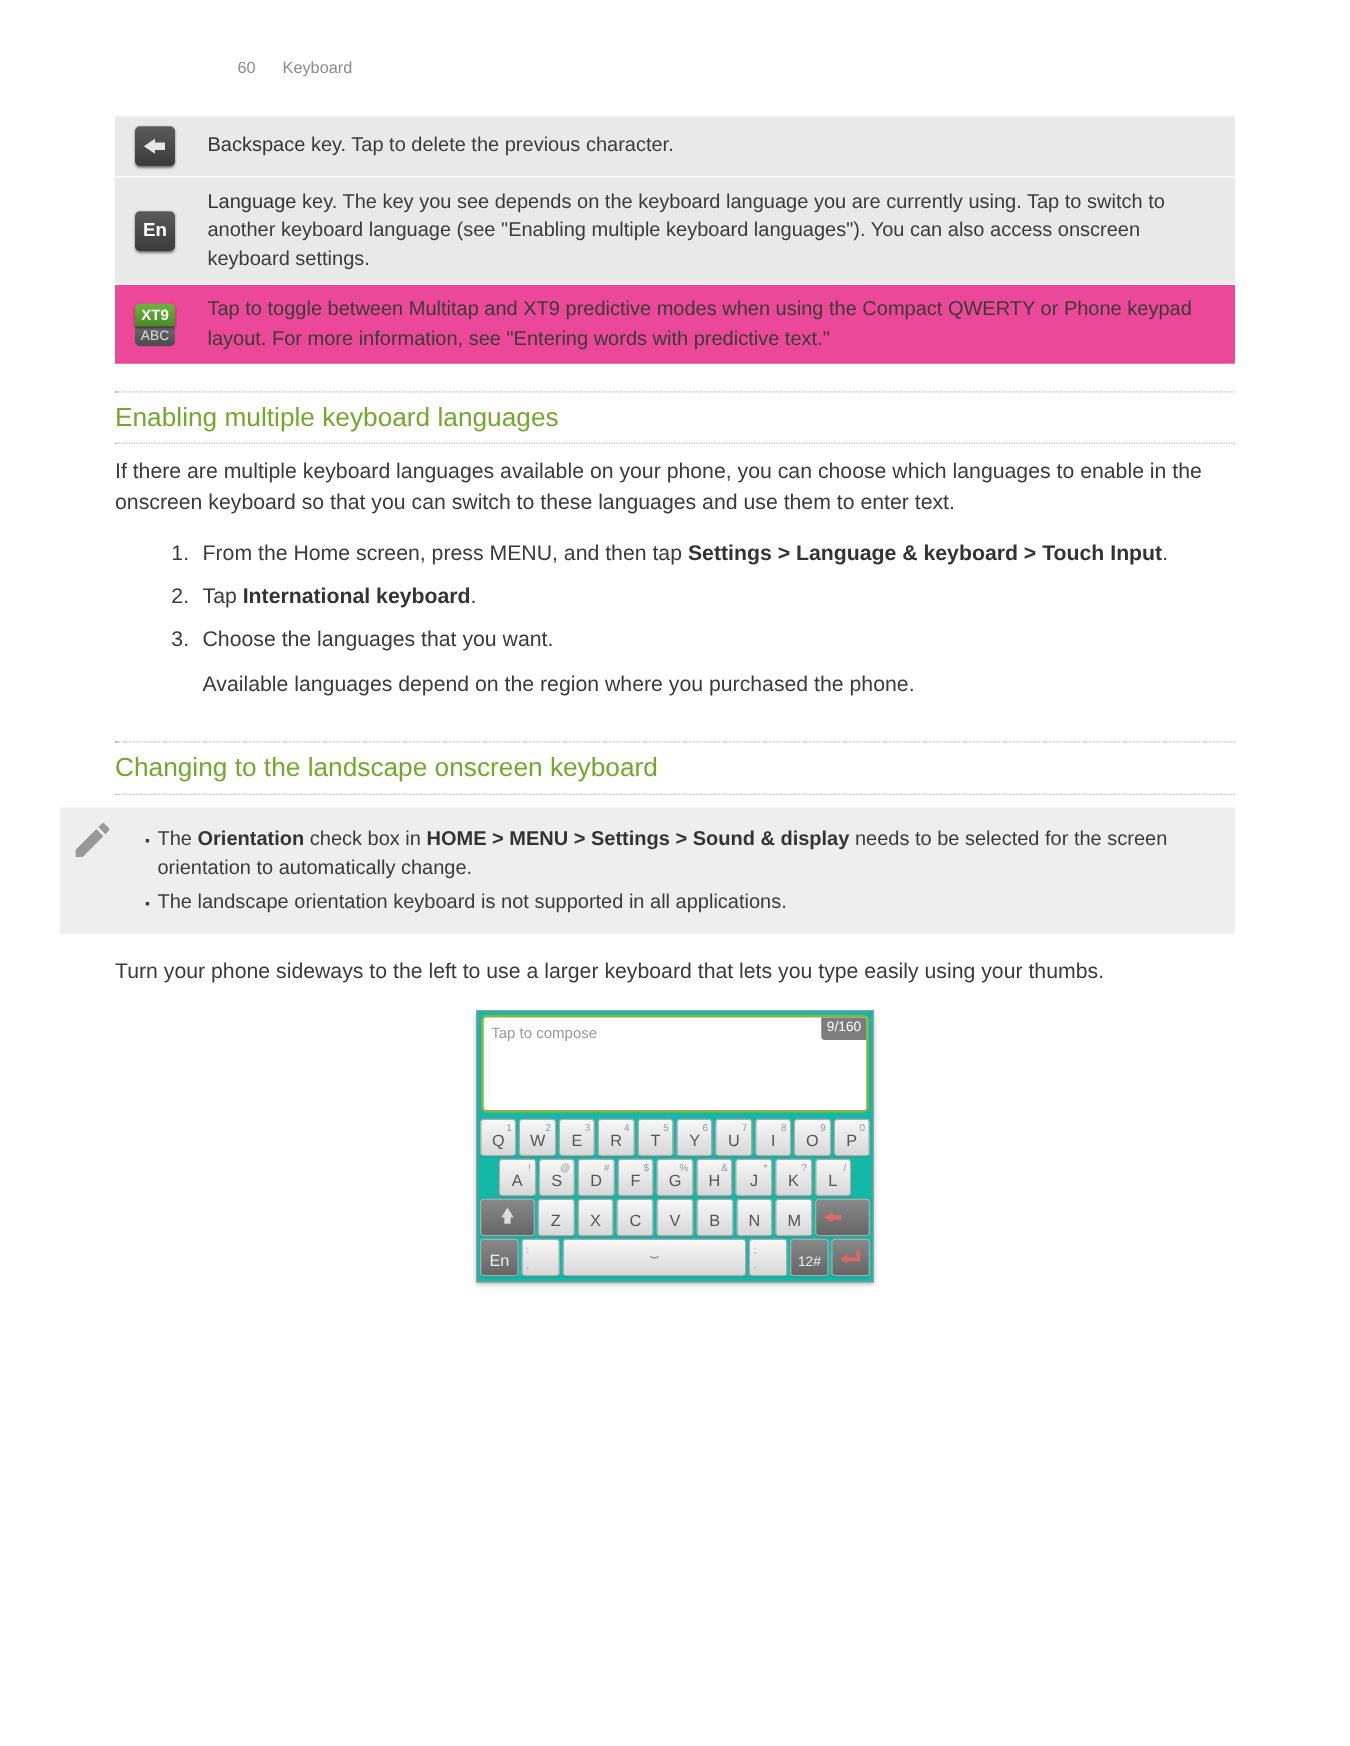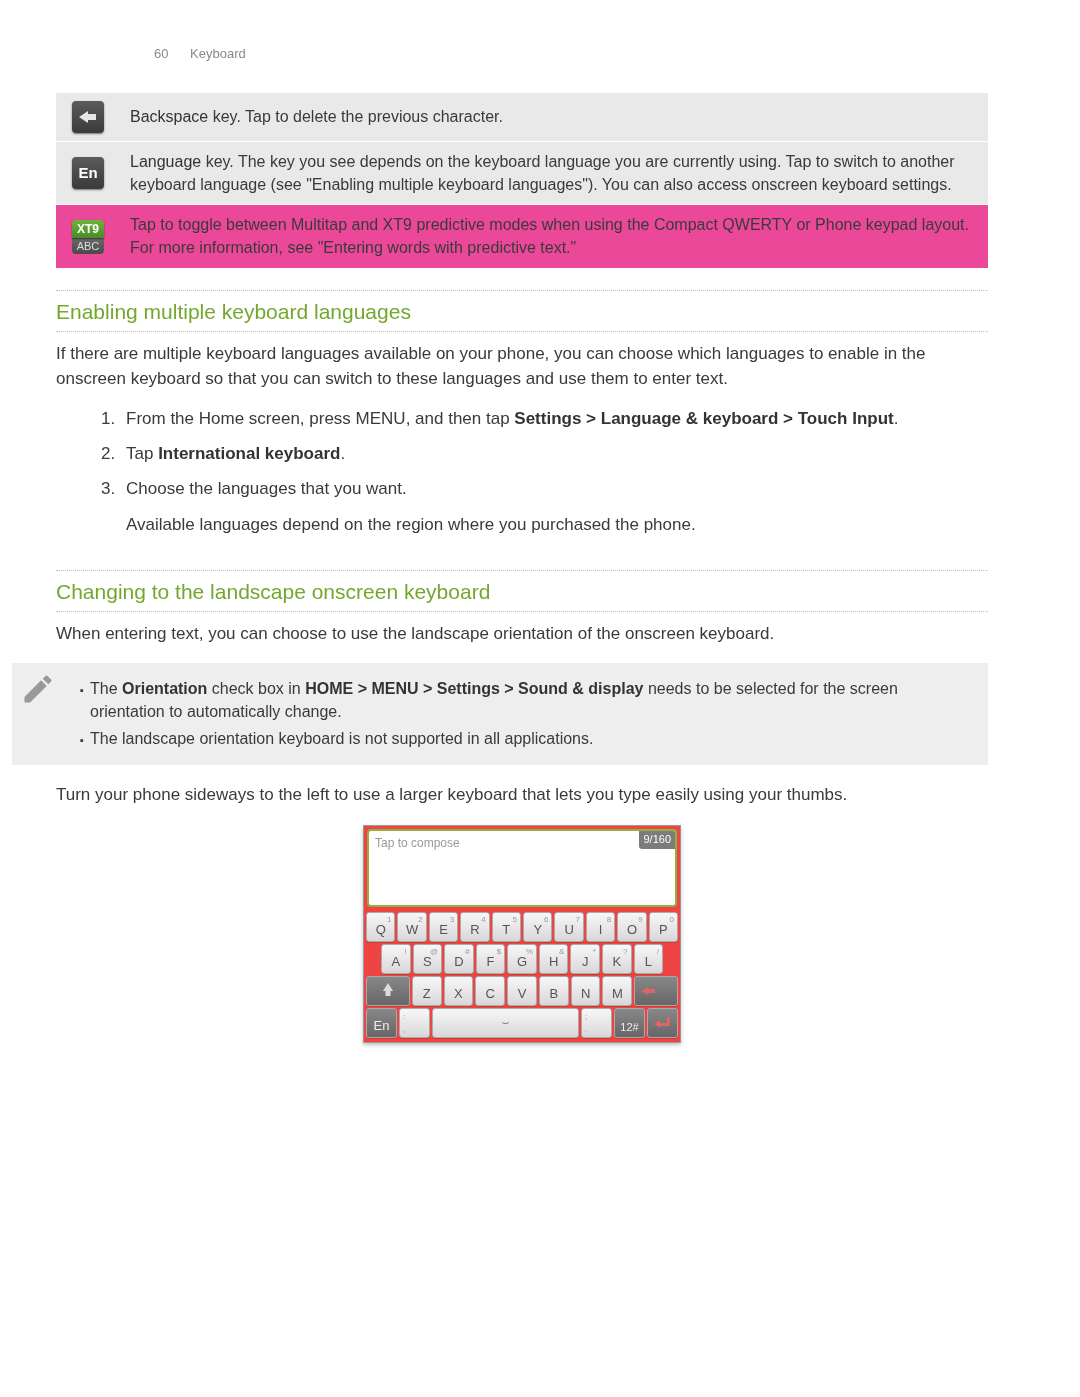--- a/index.html
+++ b/index.html
@@ -7,21 +7,21 @@
     padding: 0;
     background: #fff;
     font-family: "Segoe UI", "Helvetica Neue", Arial, sans-serif;
     color: #3a3a3a;
     font-size: 17px;
     line-height: 1.45;
   }
   .page {
     width: 1080px;
     min-height: 1397px;
-    padding: 45px 92px 60px 56px;
+    padding: 45px 92px 60px 92px;
     box-sizing: border-box;
     position: relative;
   }
   .page-header {
     font-size: 13px;
     color: #8a8a8a;
     margin-bottom: 28px;
     padding-left: 98px;
   }
   .page-header .pnum { margin-right: 18px; }
@@ -125,21 +125,21 @@
     color: #888;
   }
   .note-box ul { margin: 0; padding-left: 18px; }
   .note-box li { margin: 4px 0; font-size: 16px; }
   .note-box li::marker { content: "▪  "; font-size: 11px; }
 
   
   .kb-fig {
     width: 316px;
     margin: 18px auto 0 auto;
-    background: #ef4444;
+    background: #14b8a6;
     border: 1px solid #999;
     box-shadow: 0 2px 4px rgba(0,0,0,0.25);
     font-family: Arial, sans-serif;
   }
   .compose {
     background: #fff;
     border: 2px solid #8fb23f;
     border-radius: 4px;
     margin: 3px;
     height: 74px;
@@ -286,21 +286,20 @@
     </li>
     <li>
       <span>Choose the languages that you want.</span>
       <p class="body" style="margin-top:12px;">Available languages depend on the region where you purchased the phone.</p>
     </li>
   </ol>
 
   <hr class="dotted-rule">
   <h2 class="section-title">Changing to the landscape onscreen keyboard</h2>
   <hr class="dotted-rule">
-  <p class="body">When entering text, you can choose to use the landscape orientation of the onscreen keyboard.</p>
 
   <div class="note-box">
     <svg class="pencil" viewBox="0 0 24 24">
       <path fill="#999" d="M3 17.25V21h3.75L17.8 9.94l-3.75-3.75L3 17.25zM20.7 7.04a1 1 0 0 0 0-1.41l-2.34-2.34a1 1 0 0 0-1.41 0l-1.83 1.83 3.75 3.75 1.83-1.83z"></path>
     </svg>
     <ul>
       <li>
         <span>The </span><strong class="inline">Orientation</strong><span> check box in </span><strong class="inline">HOME &gt; MENU &gt; Settings &gt; Sound &amp; display</strong><span> needs to be selected for the screen orientation to automatically change.</span>
       </li>
       <li>The landscape orientation keyboard is not supported in all applications.</li>

